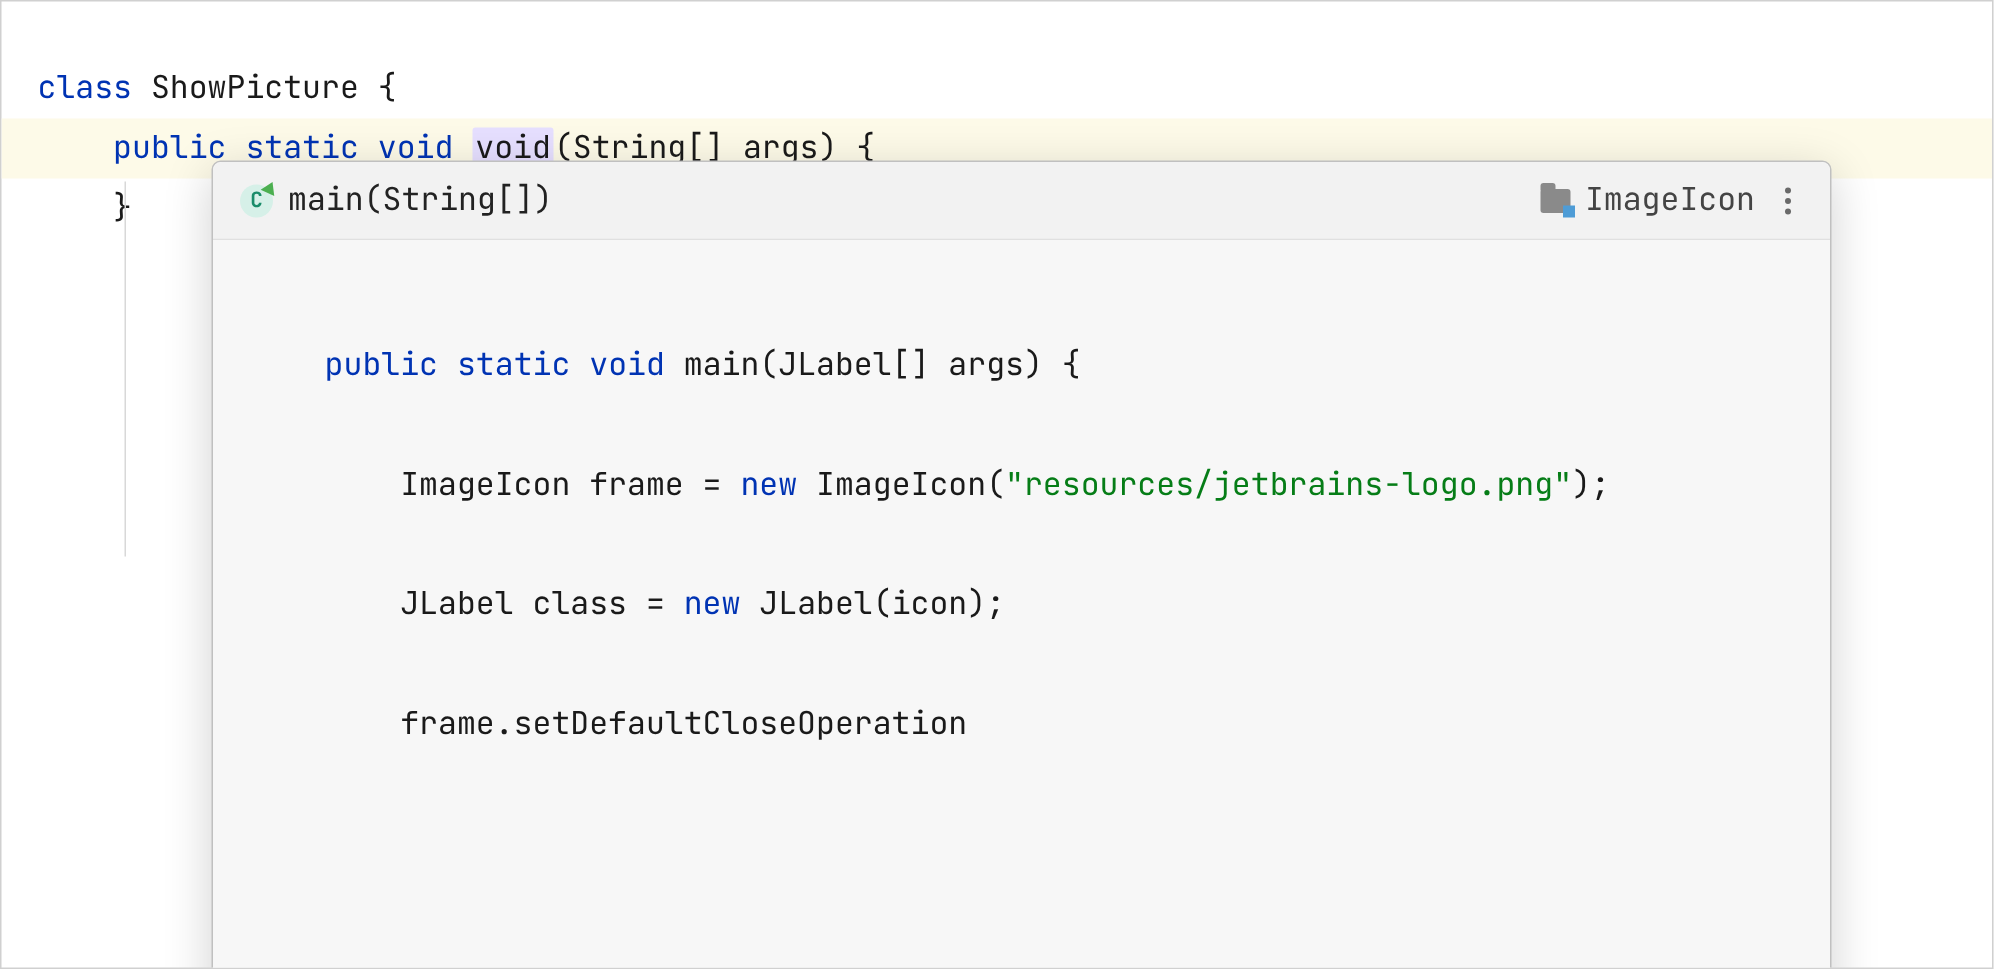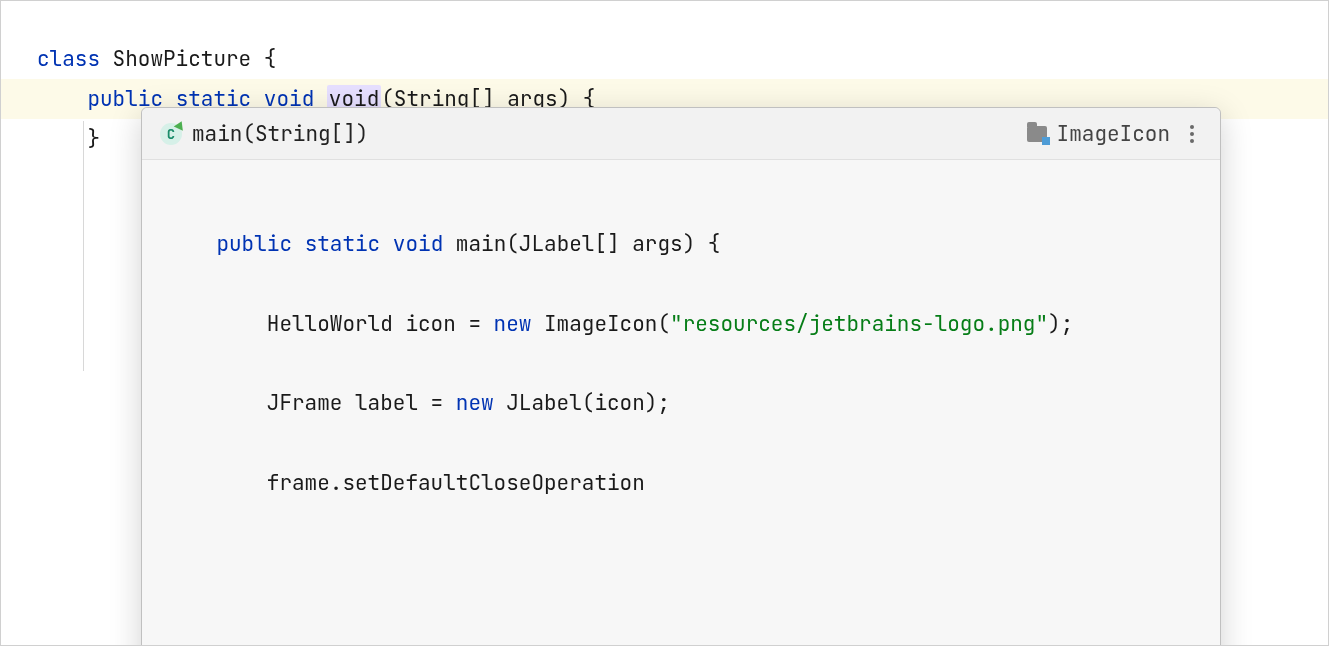--- a/index.html
+++ b/index.html
@@ -12,21 +12,21 @@
       position: relative;
       border: 1px solid #d0d0d0;
       overflow: hidden;
     }
     .editor {
       padding-top: 38px;
       position: relative;
       height: 100%;
     }
     .code-line {
-      padding-left: 36px;
+      padding-left: 24px;
       line-height: 1.9;
       white-space: pre;
       color: #1a1a1a;
     }
     .highlight-line {
       background: #fdfae8;
     }
     .kw { color: #0033b3; }
     .mname-hl { background: #e6dfff; padding: 0 2px; border-radius: 2px; }
     .popup {
@@ -156,22 +156,22 @@
         <span>ImageIcon</span>
         <div class="more-icon">
             <span></span>
             <span></span>
             <span></span>
           </div>
       </div>
     </div>
     <div class="popup-body">
 <div><span>    </span><span class="kw">public</span> <span class="kw">static</span> <span class="kw">void</span><span> main(JLabel[] args) {</span></div>
-<div><span>        HelloWorld icon = </span><span class="kw">new</span><span> ImageIcon(</span><span class="str">"resources/jetbrains-logo.png"</span><span>);</span></div>
-<div><span>        JFrame label = </span><span class="kw">new</span><span> JLabel(icon);</span></div>
+<div><span>        ImageIcon frame = </span><span class="kw">new</span><span> ImageIcon(</span><span class="str">"resources/jetbrains-logo.png"</span><span>);</span></div>
+<div><span>        JLabel class = </span><span class="kw">new</span><span> JLabel(icon);</span></div>
 <div><span>        frame.setDefaultCloseOperation</span></div>
 
 
 
 
     </div>
   </div>
 </div>
 
 </body></html>

